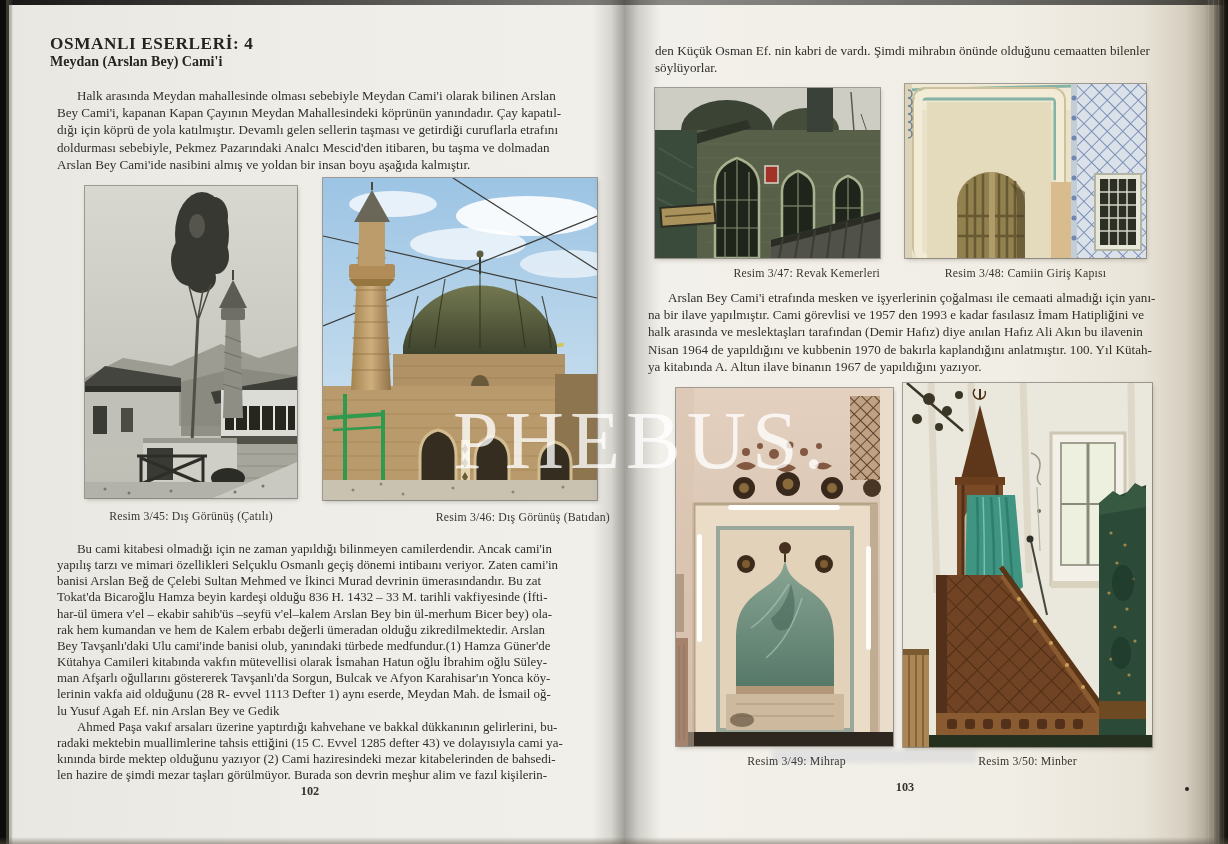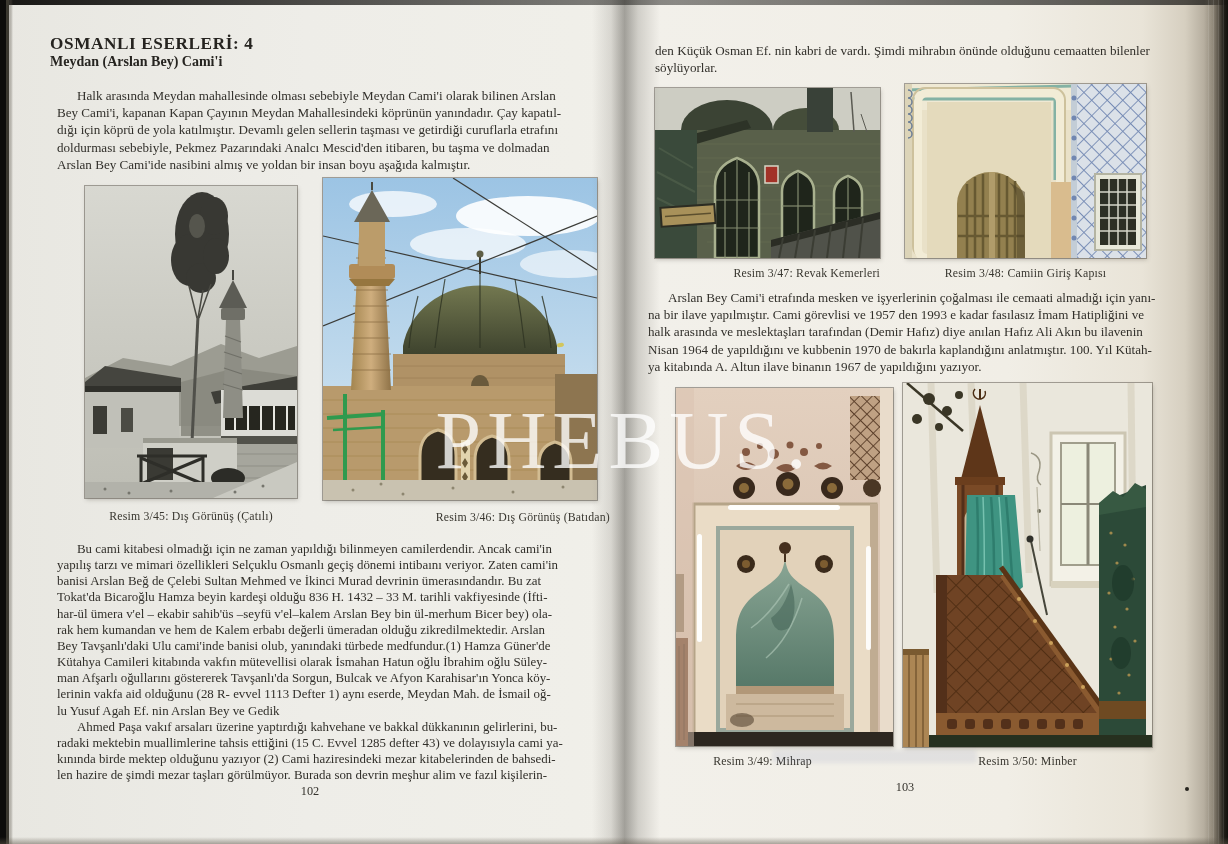--- a/index.html
+++ b/index.html
@@ -18,23 +18,23 @@
   .para { position:absolute; color:#312f2a; white-space:nowrap; }
   .body-lg { font-size:13.1px; line-height:17.2px; }
   .body-sm { font-size:12.9px; line-height:16.15px; }
   .indent { text-indent:20px; }
   .photo {
     position:absolute; overflow:hidden; background:#ddd;
     box-shadow:0 0 0 1px rgba(70,65,55,0.45), 1px 2px 4px rgba(60,55,45,0.25);
   }
   .photo svg { display:block; width:100%; height:100%; }
   .caption { position:absolute; text-align:center; font-size:11.8px; color:#38362f; letter-spacing:0.2px; }
-  .pagenum { position:absolute; font-size:12.3px; color:#34322c; text-align:center; }
+  .pagenum { position:absolute; font-size:12.3px; color:#34322c; text-align:center;font-weight:bold; }
   .watermark {
-    position:absolute; left:418px; top:400px; width:412px; text-align:center;
+    position:absolute; left:418px; top:400px; width:412px; text-align:right;
     font-size:82px; letter-spacing:6px; color:rgba(255,255,255,0.78);
     z-index:40; font-family:"Liberation Serif",serif; line-height:1;
   }
   .gutter-shadow {
     position:absolute; top:0; left:592px; width:68px; height:100%; z-index:30;
     background:linear-gradient(90deg,rgba(100,97,90,0) 0%,rgba(100,97,90,0.18) 28%,rgba(82,80,74,0.5) 48%,rgba(110,107,100,0.25) 68%,rgba(110,107,100,0) 100%);
   }
   .edge-left { position:absolute; top:0; left:0; width:13px; height:100%; z-index:50;
     background:linear-gradient(90deg,#0d0c0a 0 6px,#3b382f 6px 9px,rgba(90,85,75,0.35) 9px 11px,rgba(90,85,75,0) 100%); }
   .edge-top { position:absolute; top:0; left:0; right:0; height:5px; z-index:50;
@@ -518,21 +518,21 @@
         <rect x="0" y="270" width="26" height="94" fill="#ac8654"></rect>
         <g stroke="#85643a" stroke-width="2">
           <line x1="6" y1="272" x2="6" y2="364"></line>
             <line x1="13" y1="272" x2="13" y2="364"></line>
             <line x1="20" y1="272" x2="20" y2="364"></line>
         </g>
         <rect x="0" y="266" width="26" height="6" fill="#7a5a30"></rect>
       </svg>
     </div>
 
-    <div class="caption" style="left:654px; top:754px; width:217px;">Resim 3/49: Mihrap</div>
+    <div class="caption" style="left:688px; top:754px; width:217px;">Resim 3/49: Mihrap</div>
     <div class="caption" style="left:903px; top:754px; width:249px;">Resim 3/50: Minber</div>
 
     <div class="pagenum" style="left:655px; top:780px; width:500px;">103</div>
   </div>
 
   <div class="showthrough"></div>
   <div class="speck-dark"></div>
   <div class="speck-yellow"></div>
   <div class="gutter-shadow"></div>
   <div class="watermark">PHEBUS.</div>

